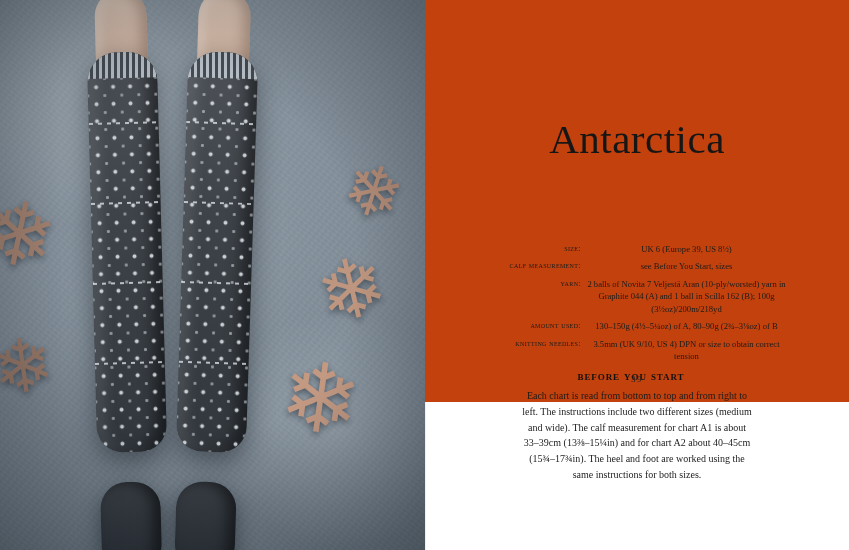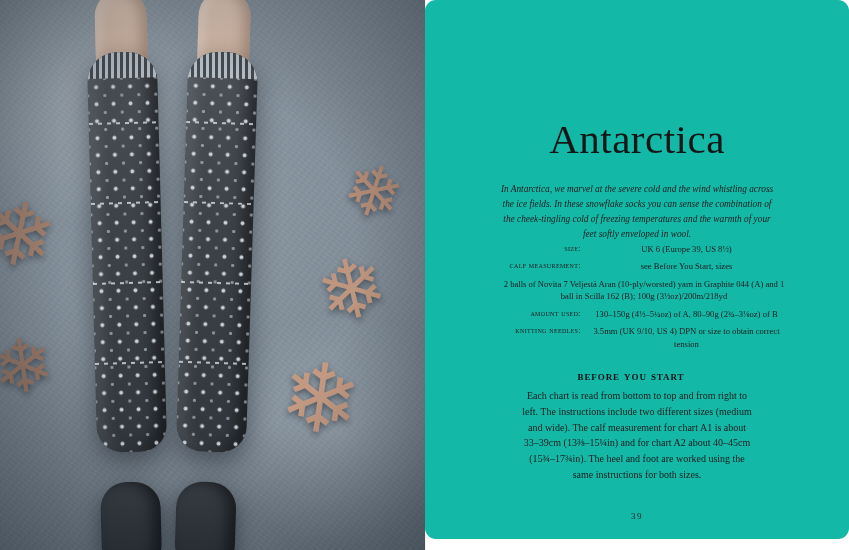--- a/index.html
+++ b/index.html
@@ -138,24 +138,23 @@
   .flake.f1 { left: -18px; top: 192px; font-size: 88px; transform: rotate(12deg); color: #a8816c; }
   .flake.f2 { left: -8px;  top: 330px; font-size: 74px; transform: rotate(-8deg); color: #9d7865; }
   .flake.f3 { left: 344px; top: 158px; font-size: 70px; transform: rotate(18deg); color: #bb8e76; }
   .flake.f4 { left: 318px; top: 250px; font-size: 82px; transform: rotate(-14deg); color: #c4977d; }
   .flake.f5 { left: 280px; top: 352px; font-size: 96px; transform: rotate(8deg); color: #c99a80; }
 
   
   .text-page {
     position: relative;
     width: 424px;
-    height: 539px;
-    background: #14b8a6;
+    height: 402px;
+    background: #c2410c;
     padding: 0;
-    border-radius: 11px;
   }
   .title {
     position: absolute;
     left: 0; right: 0;
     top: 88px;
     text-align: center;
     font-family: "Liberation Serif", serif;
     font-size: 41px;
     letter-spacing: 0.5px;
     color: #161616;
@@ -283,32 +282,32 @@
 
     <div class="vignette"></div>
   </div>
 
   <div class="gutter"></div>
 
   <div class="text-page">
 
     <h1 class="title">Antarctica</h1>
 
-    <p class="intro">In Antarctica, we marvel at the severe cold and the wind whistling across the ice fields. In these snowflake socks you can sense the combination of the cheek-tingling cold of freezing temperatures and the warmth of your feet softly enveloped in wool.</p>
 
     <div class="specs">
       <div class="spec-row">
         <div class="spec-label">size:</div>
         <div class="spec-value">UK 6 (Europe 39, US 8½)</div>
       </div>
       <div class="spec-row">
         <div class="spec-label">calf measurement:</div>
         <div class="spec-value">see Before You Start, sizes</div>
       </div>
       <div class="spec-row">
+        <div class="spec-label">yarn:</div>
         <div class="spec-value">2 balls of Novita 7 Veljestä Aran (10-ply/worsted) yarn in Graphite 044 (A) and 1 ball in Scilla 162 (B); 100g (3½oz)/200m/218yd</div>
       </div>
       <div class="spec-row">
         <div class="spec-label">amount used:</div>
         <div class="spec-value">130–150g (4½–5¼oz) of A, 80–90g (2¾–3⅛oz) of B</div>
       </div>
       <div class="spec-row">
         <div class="spec-label">knitting needles:</div>
         <div class="spec-value">3.5mm (UK 9/10, US 4) DPN or size to obtain correct tension</div>
       </div>

